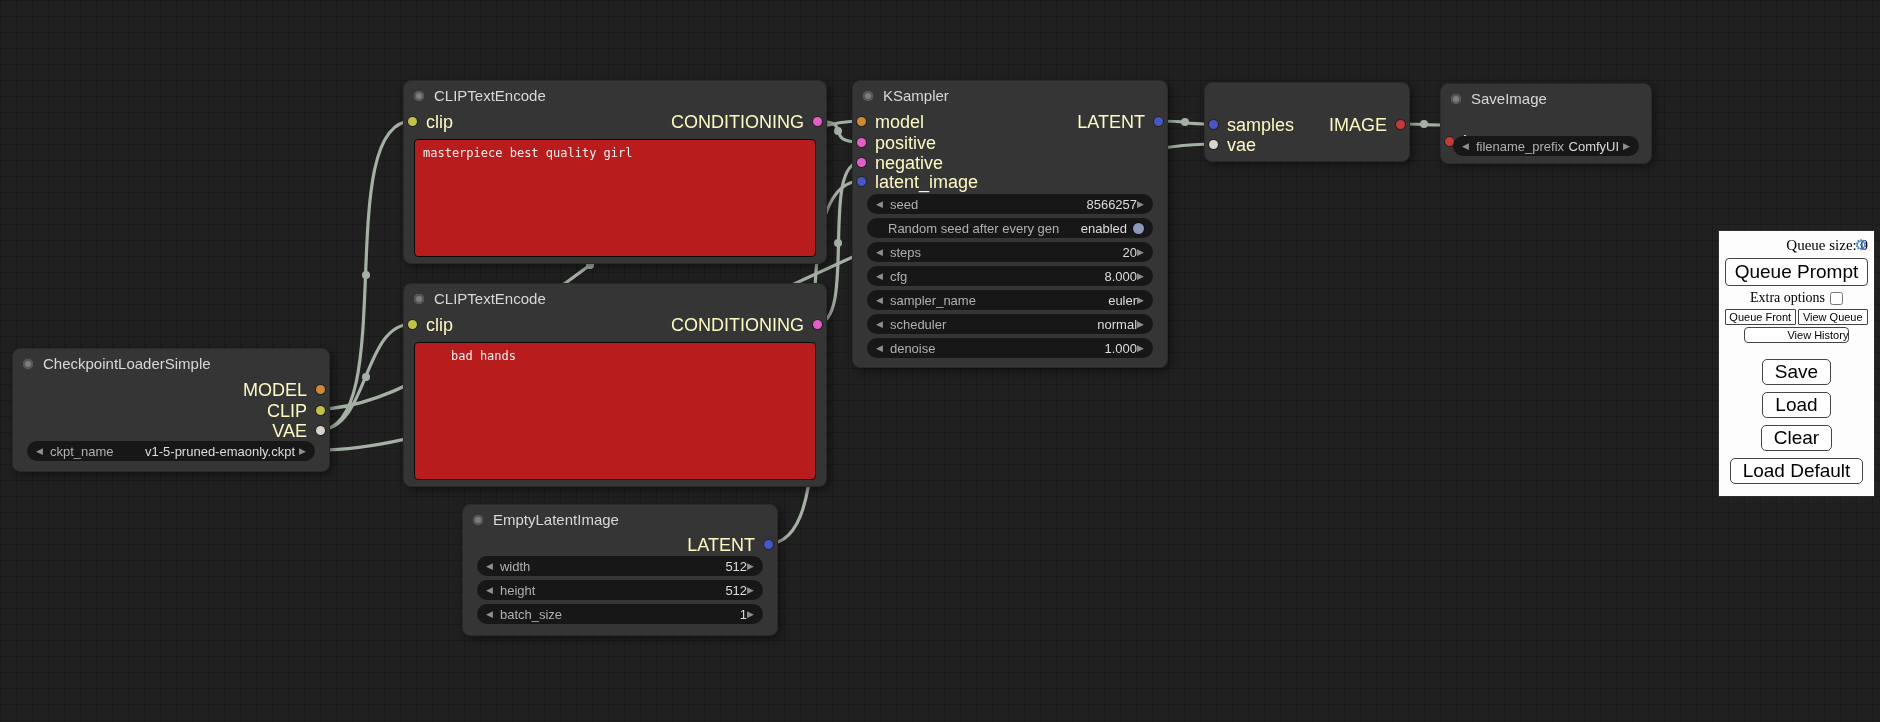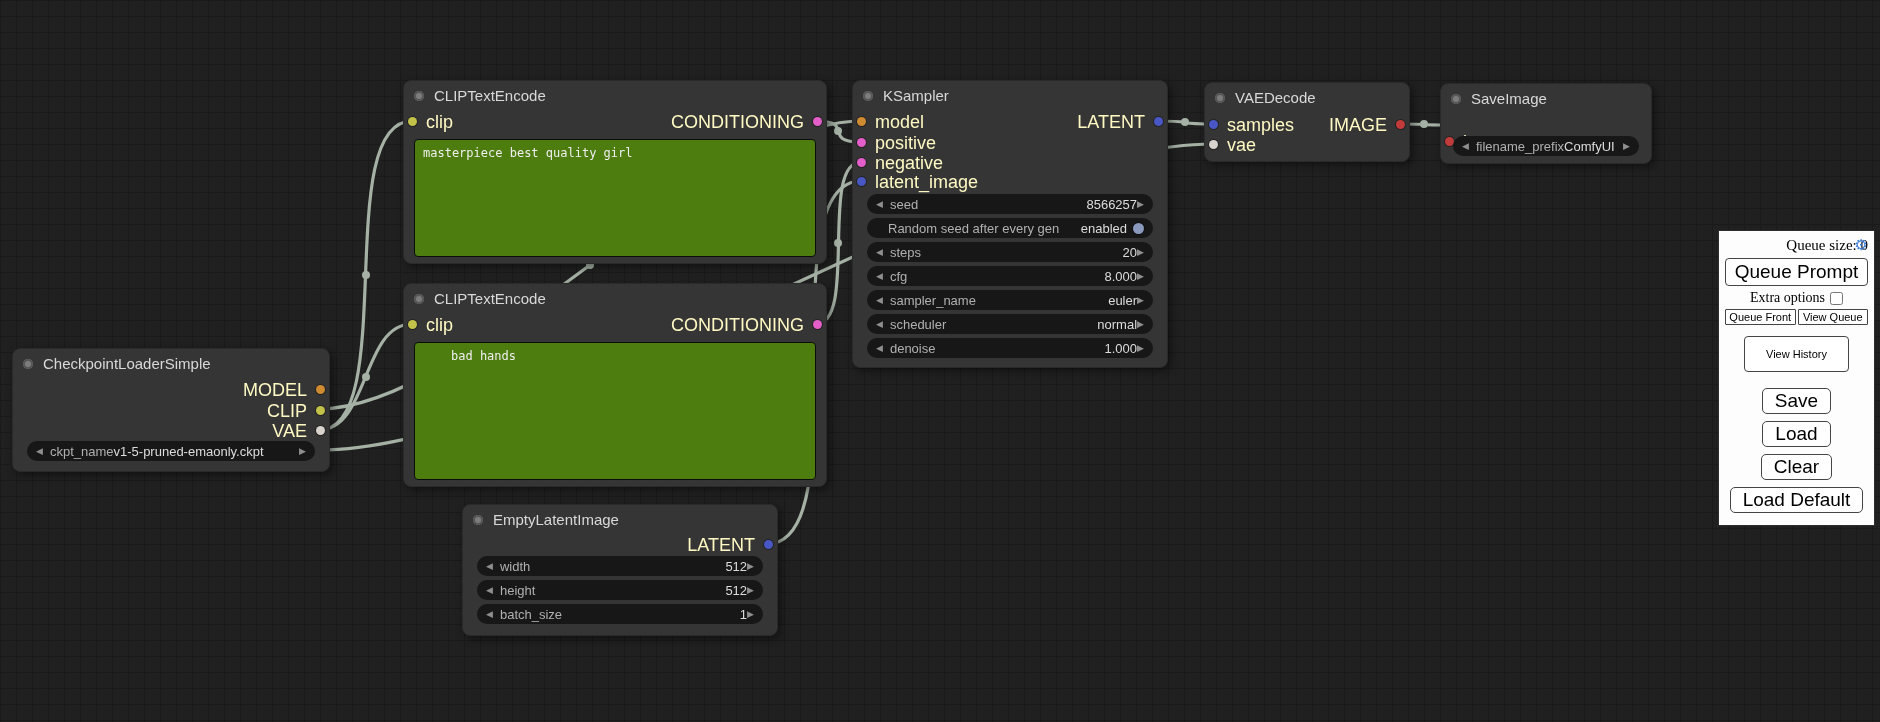--- a/index.html
+++ b/index.html
@@ -30,47 +30,47 @@
   .slot.out .dot{right:4px;}
 
   .widget{
     position:absolute;left:14px;right:14px;height:20px;background:#171717;
     border-radius:10px;display:flex;align-items:center;font-size:13px;color:#b4b4b4;
     padding:0 9px;box-sizing:border-box;white-space:nowrap;
   }
   .widget .arrow{font-size:9px;color:#8f8f8f;line-height:20px;}
   .widget .w-label{margin-left:7px;color:#b0b0b0;}
   .widget .w-value{margin-left:auto;color:#dcdcdc;}
-  .widget.combo-center .w-value{flex:1;text-align:left;margin-right:4px;}
+  .widget.combo-center .w-value{flex:1;text-align:right;margin-right:4px;}
   .widget.toggle{padding-left:14px;}
   .widget.toggle .tgl{width:11px;height:11px;border-radius:50%;margin-left:6px;box-shadow:0 0 0 1px rgba(0,0,0,.4);}
 
   textarea.prompt{
-    position:absolute;left:10px;right:10px;background:#4d7c0f;border:1px solid #0c0c0c;
+    position:absolute;left:10px;right:10px;background:#b91c1c;border:1px solid #0c0c0c;
     border-radius:4px;color:#efefef;font:12px "DejaVu Sans Mono",monospace;
     padding:6px 8px;resize:none;box-sizing:border-box;outline:none;
   }
 
   .menu{
     position:absolute;left:1718px;top:230px;width:157px;z-index:2;background:#fdfdfd;
     border:1px solid #2e2e2e;box-sizing:border-box;padding:4px 6px 12px;color:#000;
     font-family:"Liberation Serif",serif;text-align:center;
   }
   .menu-header{position:relative;height:20px;font-size:15px;line-height:20px;text-align:right;}
   .gear{position:absolute;right:0;top:1px;font-size:15px;line-height:18px;color:#3f7fd6;cursor:pointer;font-family:"DejaVu Sans",sans-serif;}
   .menu button{
     font-family:"Liberation Sans",sans-serif;background:#fff;border:1px solid #454545;
     border-radius:4px;color:#000;cursor:pointer;
   }
   .queue-prompt{display:block;width:100%;font-size:19px;padding:2px 0;margin:3px 0 3px;}
   .extra-row{display:flex;align-items:center;justify-content:center;gap:5px;font-size:14px;height:18px;margin:1px 0 2px;}
   .extra-row input{width:13px;height:13px;margin:0;}
   .btn-row{display:flex;gap:2px;margin:1px 0;}
   .btn-row button{flex:1;font-size:11px;padding:1px 0;border-radius:1px;}
-  .view-history{display:block;width:74%;margin:11px auto 0;font-size:11px;padding:11px 0;border-radius:3px;}
+  .view-history{display:block;width:74%;margin:2px auto 0;font-size:11px;padding:1px 0;border-radius:3px;text-align:right;}
   .big-buttons{display:flex;flex-direction:column;align-items:center;gap:7px;margin-top:16px;}
   .big-buttons button{font-size:19px;padding:1px 12px;border-radius:5px;}
 </style>
 </head>
 <body>
 
 <svg class="links" width="1880" height="722">
   <path class="link" d="M319 409 C472 409 708 121 861 121"></path>
   <path class="link" d="M319 430 C400 430 331 121 412 121"></path>
   <path class="link" d="M319 430 C369 430 362 324 412 324"></path>
@@ -240,24 +240,20 @@
   </div>
   <div class="widget" style="top:99px">
     <span class="arrow">◀</span>
     <span class="w-label">batch_size</span>
     <span class="w-value">1</span>
     <span class="arrow">▶</span>
   </div>
 </div>
 
 <div class="node" style="left:1204px;top:82px;width:204px;height:78px">
-  <div class="node-title">
-    <span class="tdot"></span>
-    <span>VAEDecode</span>
-  </div>
   <div class="slot in" style="top:33px">
     <span class="dot" style="background-color: rgb(72, 87, 196);"></span>
     <span>samples</span>
   </div>
   <div class="slot out" style="top:33px">
     <span>IMAGE</span>
     <span class="dot" style="background-color: rgb(194, 59, 59);"></span>
   </div>
   <div class="slot in" style="top:53px">
     <span class="dot" style="background-color: rgb(216, 211, 205);"></span>

